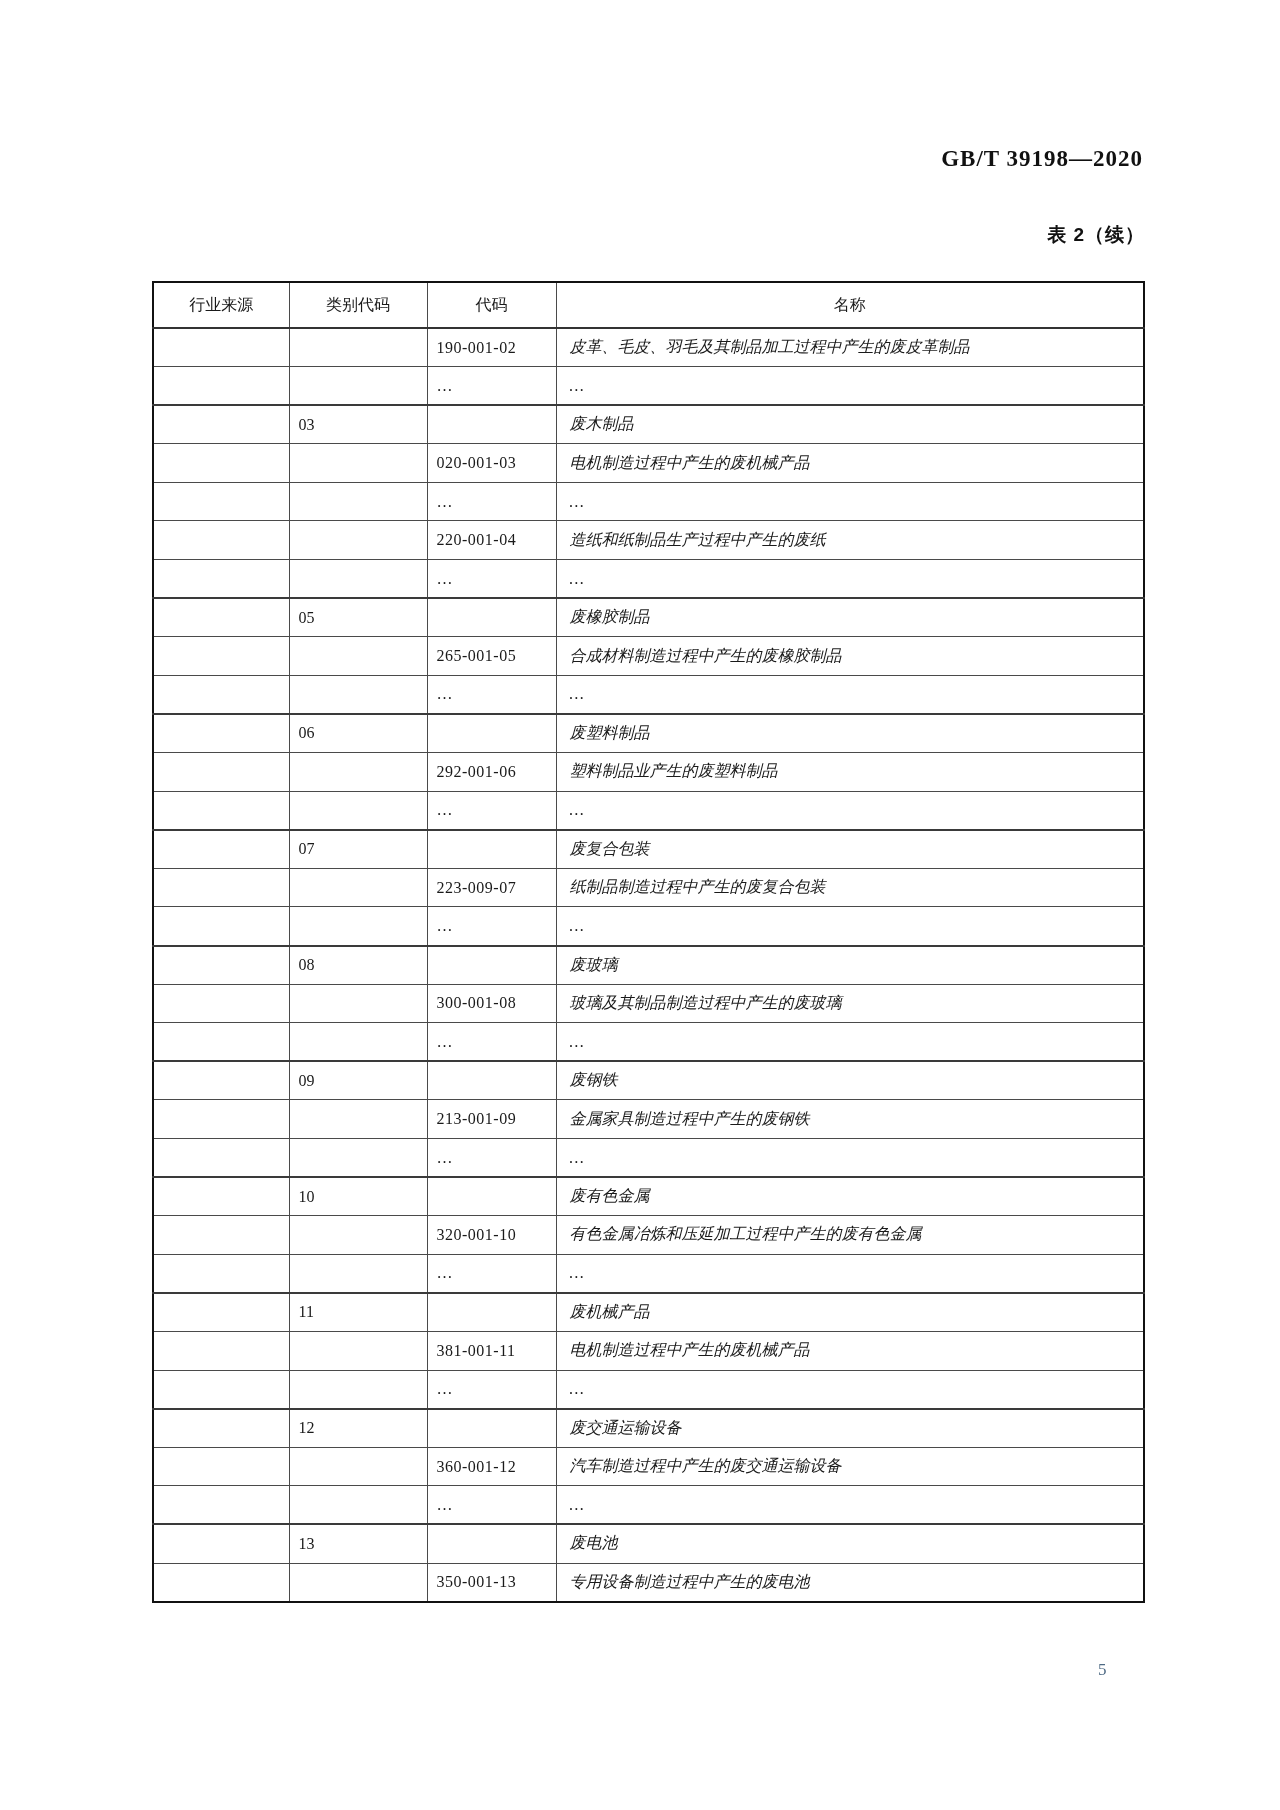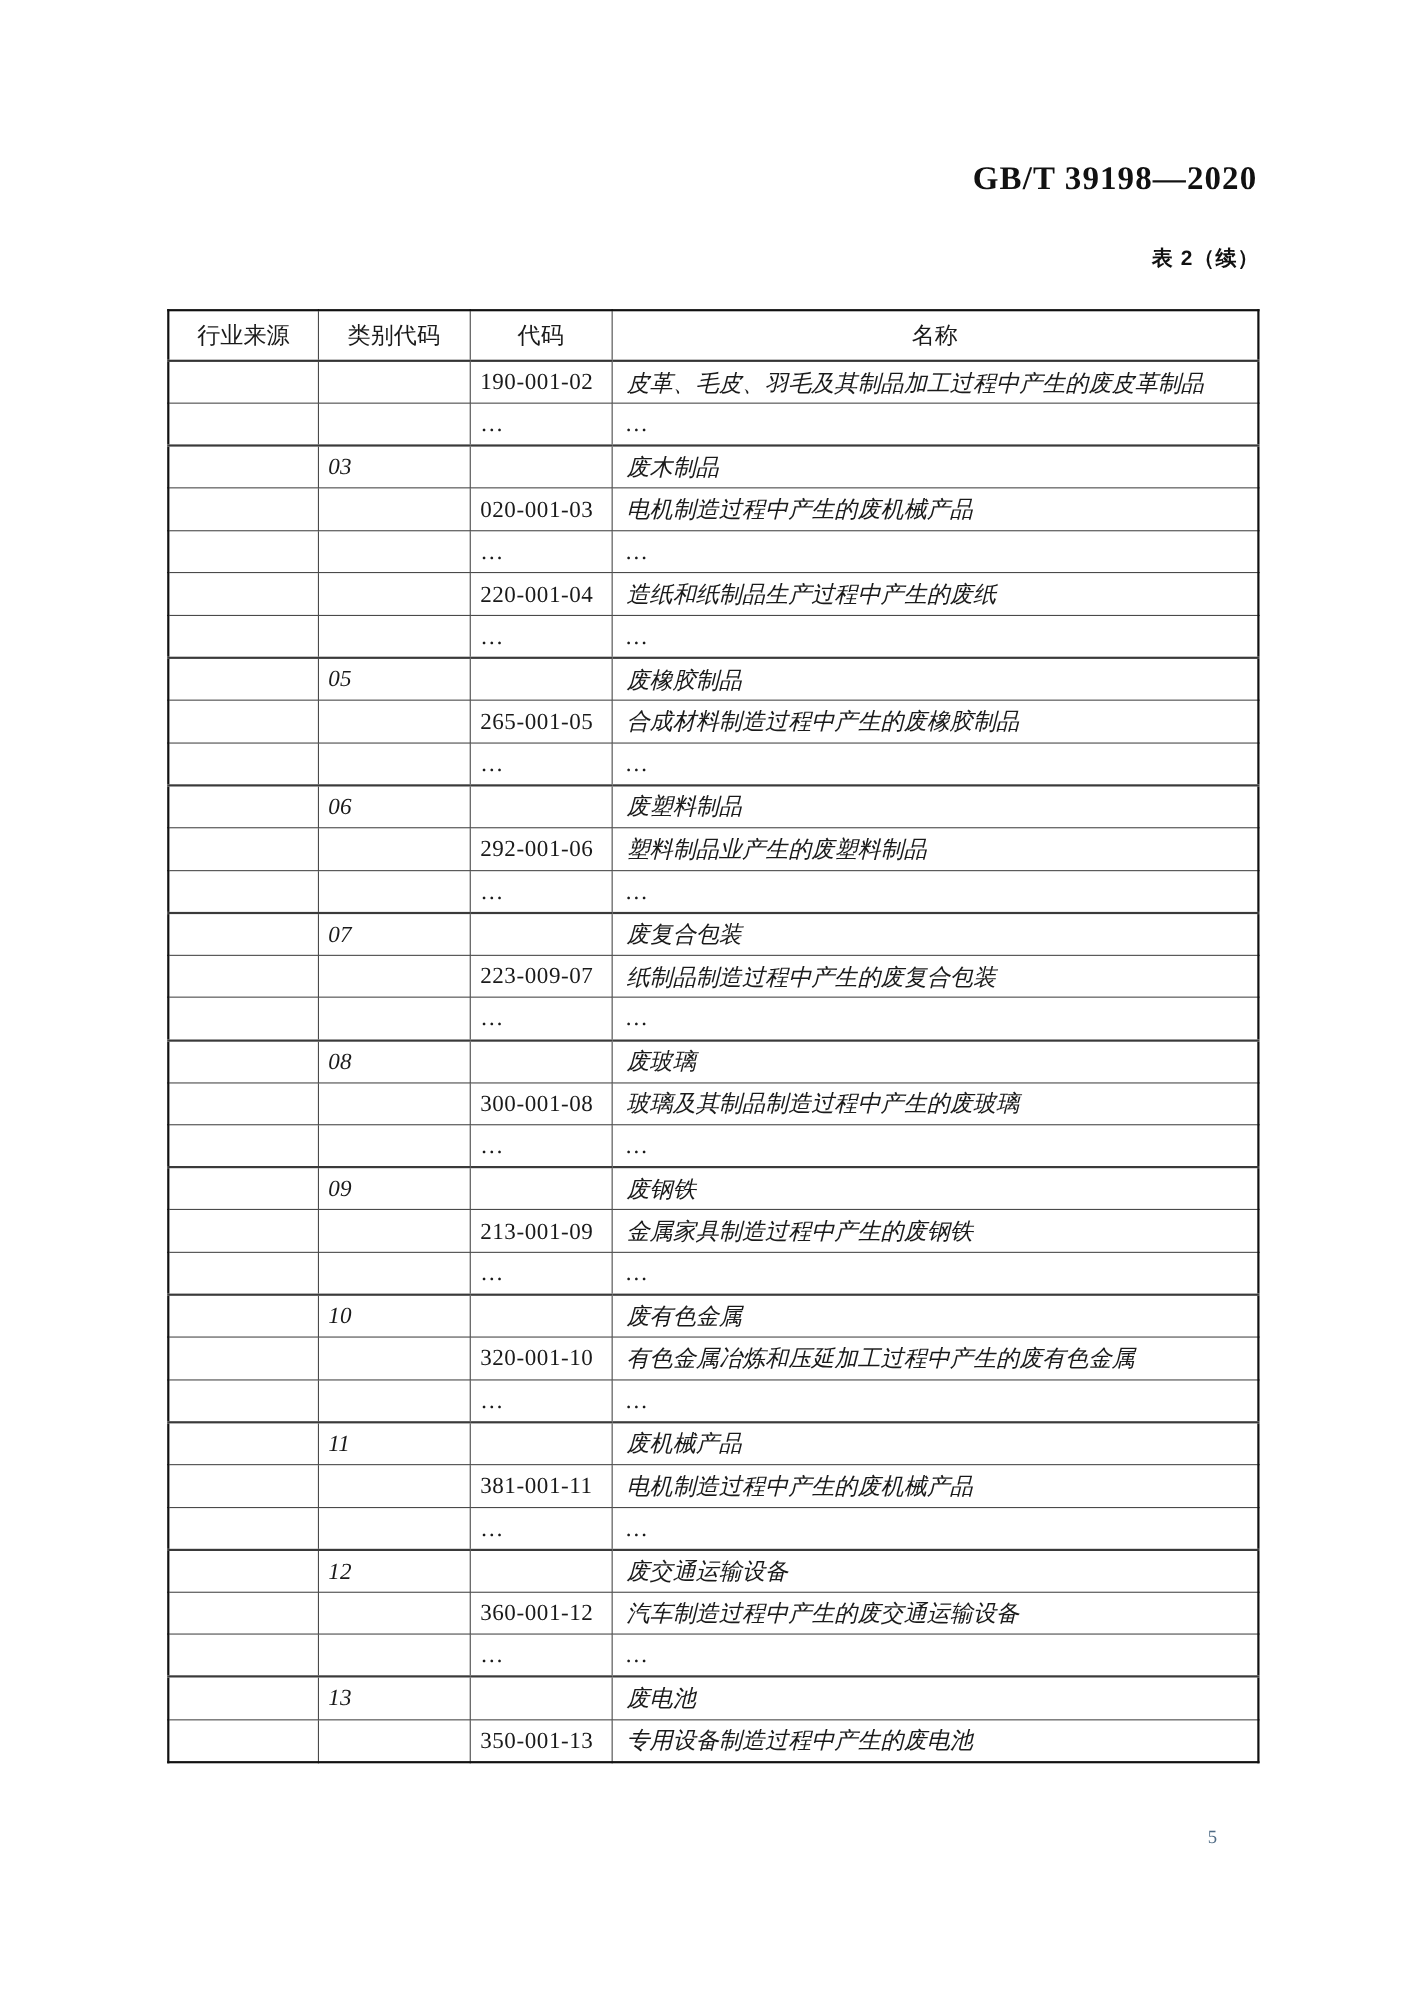--- a/index.html
+++ b/index.html
@@ -13,21 +13,21 @@
   }
   .page {
     position: absolute;
     inset: 0;
     background: #ffffff;
   }
   .doc-number {
     position: absolute;
     top: 146px;
     right: 137px;
-    font-size: 30px;
+    font-size: 23px;
     font-weight: bold;
     letter-spacing: 1px;
     color: #111111;
   }
   .table-caption {
     position: absolute;
     top: 222px;
     left: 152px;
     width: 993px;
     text-align: right;
@@ -38,21 +38,21 @@
     font-family: "Liberation Sans", "DejaVu Sans", sans-serif;
   }
   table.std-table {
     position: absolute;
     top: 281px;
     left: 152px;
     width: 993px;
     border-collapse: collapse;
     table-layout: fixed;
     border: 2px solid #111111;
-    font-size: 21px;
+    font-size: 16px;
   }
   table.std-table th {
     height: 46px;
     font-weight: normal;
     text-align: center;
     vertical-align: middle;
     border: 1px solid #4a4a4a;
     border-bottom: 2px solid #333333;
     color: #1a1a1a;
   }
@@ -61,21 +61,21 @@
     vertical-align: middle;
     border: 1px solid #4a4a4a;
     color: #1a1a1a;
     overflow: hidden;
     white-space: nowrap;
   }
   table.std-table tr.group-start td {
     border-top: 2px solid #3a3a3a;
   }
   td.col-industry { }
-  td.col-category { padding-left: 9px; font-style: italic; }
+  td.col-category { padding-left: 9px; }
   td.col-code     { padding-left: 9px; letter-spacing: 0.5px; margin-left: 20px; }
   td.col-name     { padding-left: 13px; font-style: italic; }
   .page-number {
     position: absolute;
     top: 1660px;
     left: 1098px;
     font-size: 17px;
     color: #4f6b85;
   }
 </style>

